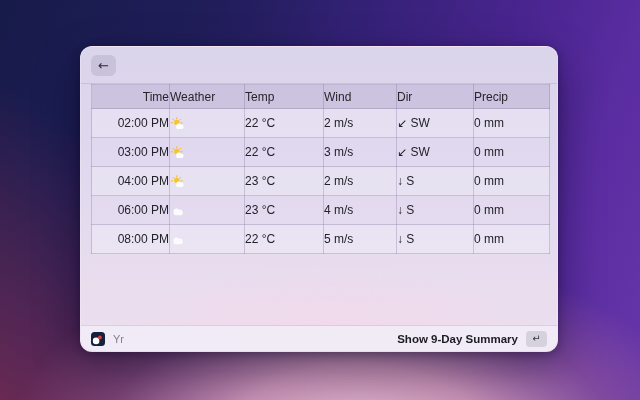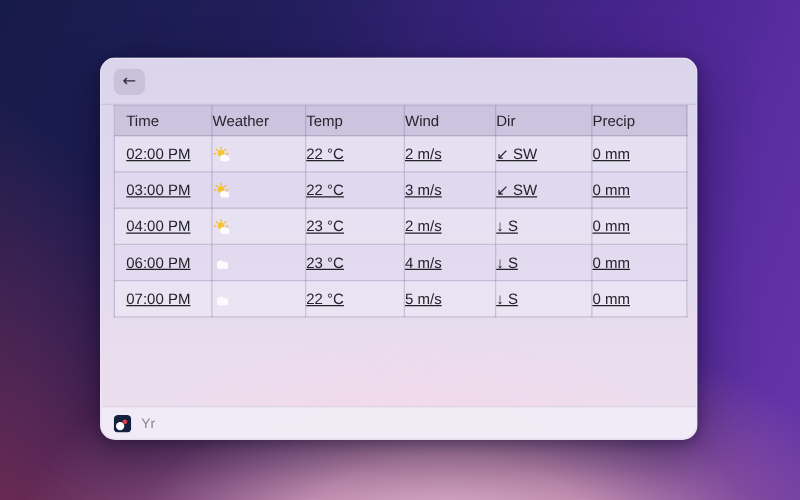--- a/index.html
+++ b/index.html
@@ -50,23 +50,23 @@
 
   table.forecast {
     width: 458px; margin: 0 10px; table-layout: fixed;
     border-collapse: collapse; font-size: 12px; color: #232229;
   }
   .forecast th, .forecast td { border: 1px solid rgba(122,108,148,0.30); }
   .forecast thead th {
     height: 24px; background: rgba(168,156,194,0.32);
     font-weight: 400; color: #26252b;
   }
-  .forecast td { height: 29px; background: rgba(252,250,255,0.26); text-decoration: underline; }
+  .forecast td { height: 29px; background: rgba(252,250,255,0.26); }
   .forecast tbody tr:nth-child(even) td { background: rgba(229,220,242,0.30); }
-  .a-left   { text-align: left;  padding-left: 9px; }
+  .a-left   { text-align: right;  padding-left: 9px; }
   .a-center { text-align: left; }
   .a-right  { text-align: left; padding-right: 10px; }
 
   .wicon { display: inline-block; vertical-align: middle; line-height: 0; }
 
   .footer {
     position: absolute; left: 0; right: 0; bottom: 0; height: 26px;
     display: flex; align-items: center; padding: 0 10px;
     background: rgba(240,236,247,0.94);
     border-top: 1px solid rgba(92,80,118,0.18);
@@ -193,21 +193,21 @@
                     <circle cx="10.1" cy="7.9" r="2.5"></circle>
                     <rect x="3.6" y="7.7" width="9.1" height="3.5" rx="1.75"></rect>
                   </g>
                 </svg></span></td>
     <td class="a-right">23 °C</td>
     <td class="a-right">4 m/s</td>
     <td class="a-center">↓ S</td>
     <td class="a-right">0 mm</td>
   </tr>
           <tr>
-    <td class="a-left">07:00 PM</td>
+    <td class="a-left">08:00 PM</td>
     <td class="a-center"><span class="wicon"><svg width="16" height="13" viewBox="0 0 16 13">
                   <g fill="#fbfafc">
                     <circle cx="6.5" cy="7.4" r="3"></circle>
                     <circle cx="10.1" cy="7.9" r="2.5"></circle>
                     <rect x="3.6" y="7.7" width="9.1" height="3.5" rx="1.75"></rect>
                   </g>
                 </svg></span></td>
     <td class="a-right">22 °C</td>
     <td class="a-right">5 m/s</td>
     <td class="a-center">↓ S</td>
@@ -218,16 +218,22 @@
 
     <div class="footer">
       <span class="yr-icon">
         <svg width="14" height="14" viewBox="0 0 14 14">
           <rect width="14" height="14" rx="3.5" fill="#15203f"></rect>
           <circle cx="5.1" cy="8.9" r="3.3" fill="#ffffff"></circle>
           <circle cx="8.9" cy="5.4" r="1.9" fill="#d94048"></circle>
         </svg>
       </span>
       <span class="yr-label">Yr</span>
+      <div class="footer-action">
+        <span class="action-label">Show 9-Day Summary</span>
+        <span class="key-badge">
+          <span>↵</span>
+        </span>
+      </div>
     </div>
 
   </div>
 </div>
 
 </body></html>

